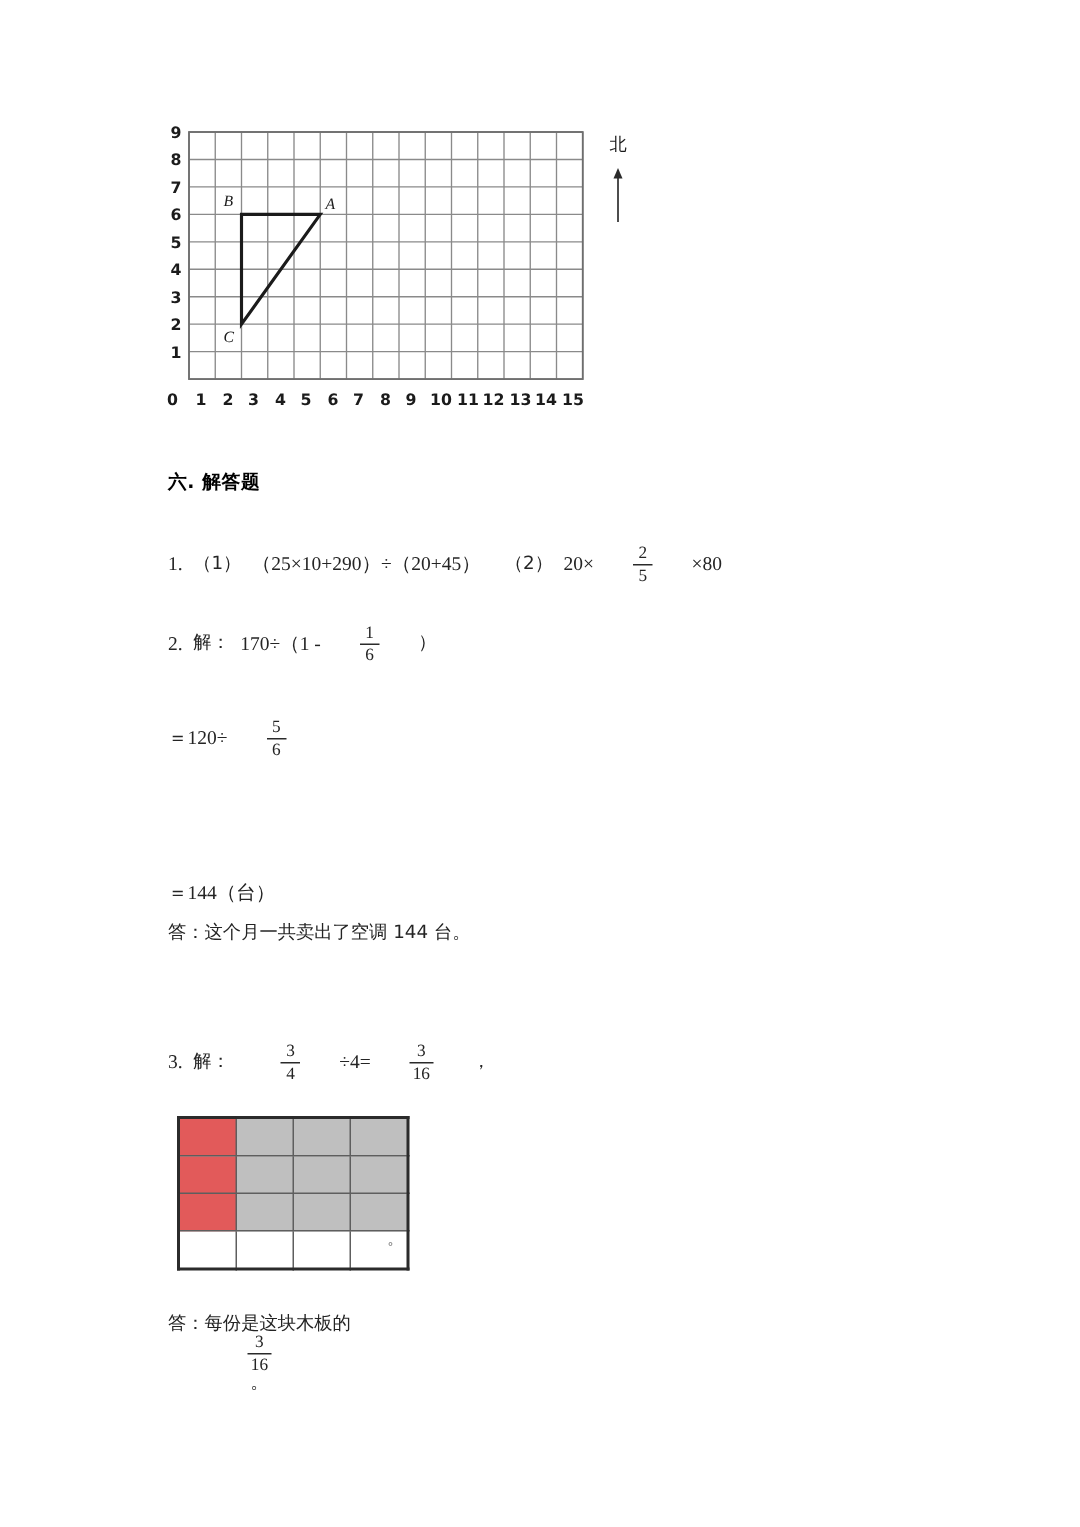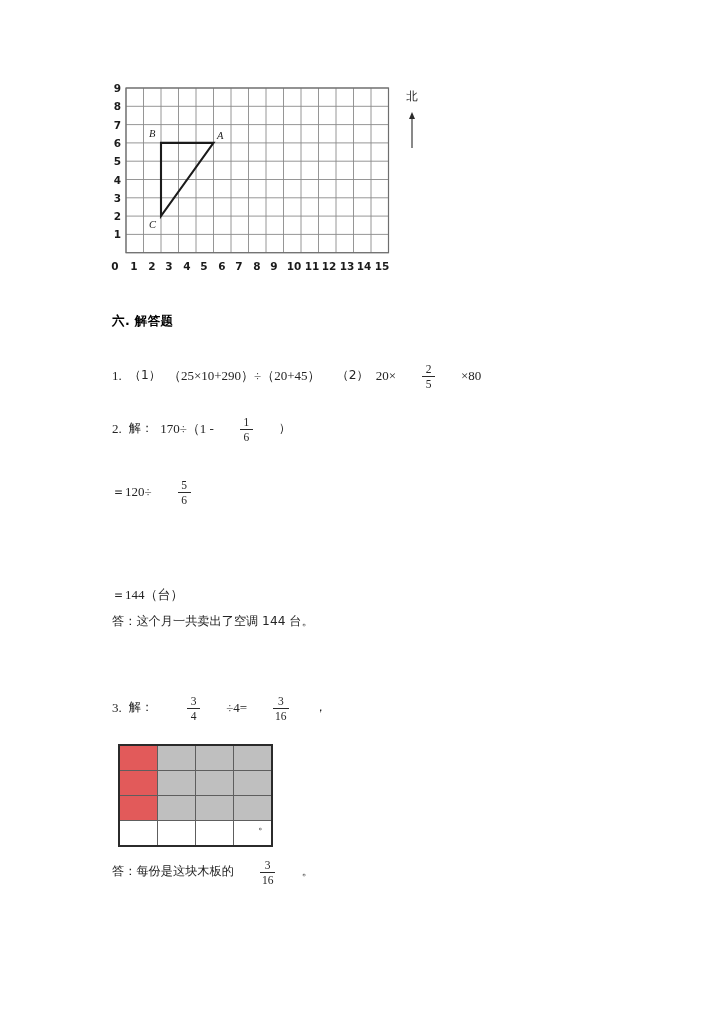--- a/index.html
+++ b/index.html
@@ -311,21 +311,21 @@
             <td class="white"></td>
             <td class="white"></td>
             <td class="white"></td>
             <td class="white"></td>
           </tr>
         </tbody>
     </table>
   </div>
   <div class="board-period">。</div>
 
-  <div class="textline" style="left:112px; top:858px;">
+  <div class="textline" style="left:112px; top:876px;flex-direction:column;">
     <span class="seg cjk">答：每份是这块木板的</span>
     <span class="sp-l"></span>
     <span class="frac">
       <span class="n">3</span>
       <span class="bar"></span>
       <span class="d">16</span>
     </span>
     <span class="sp-l"></span>
     <span class="seg cjk">。</span>
   </div>

